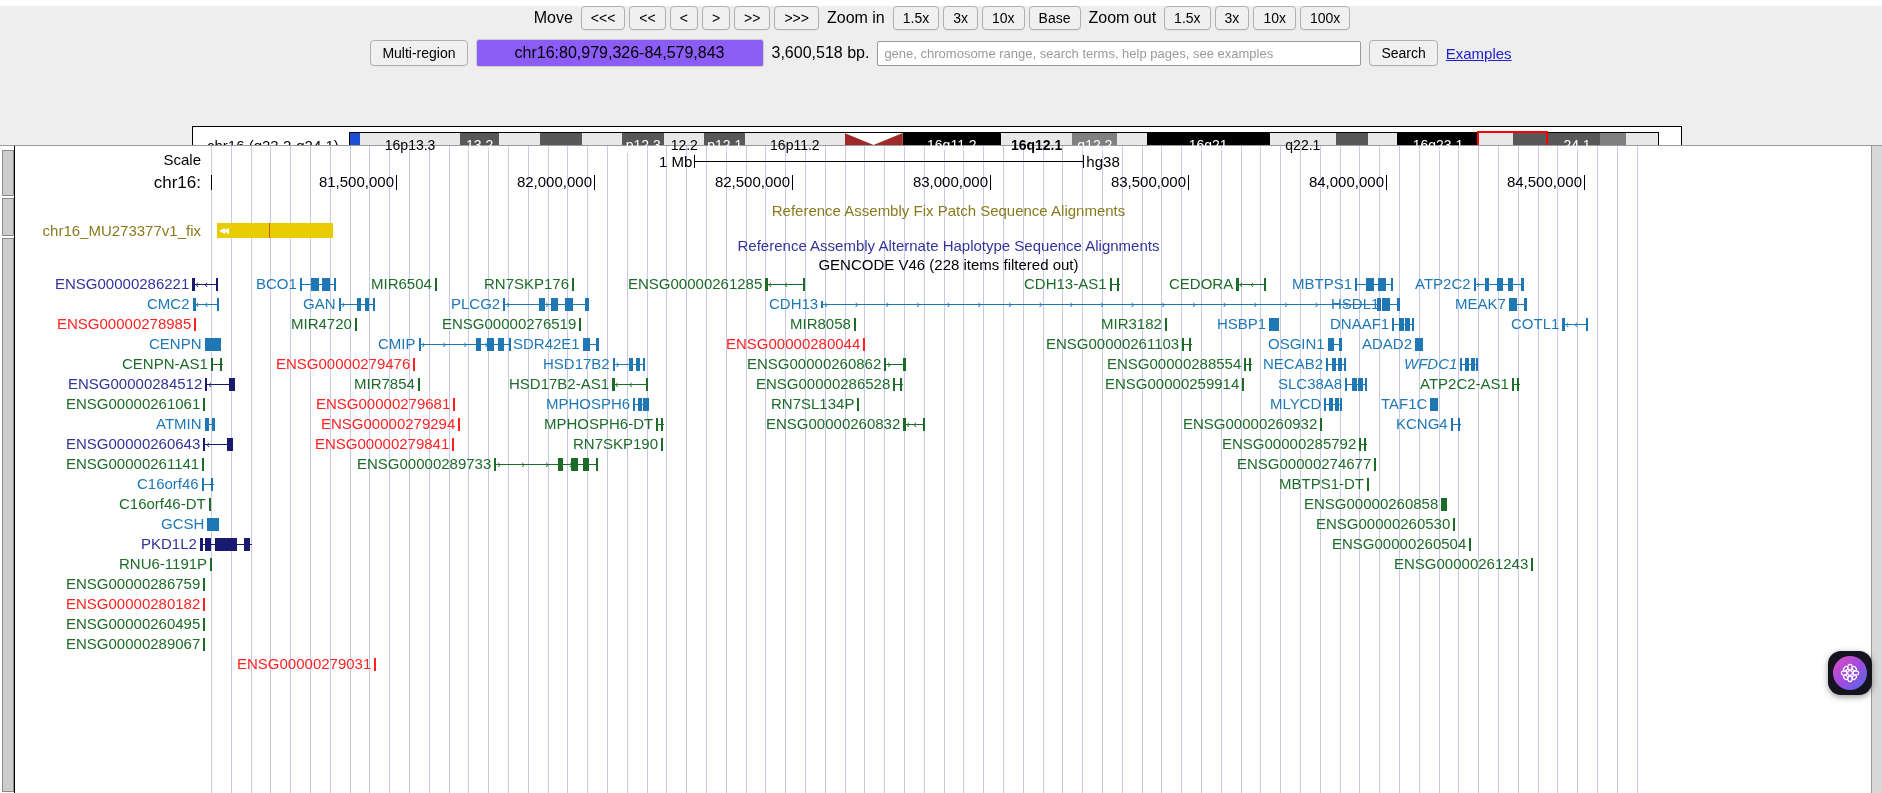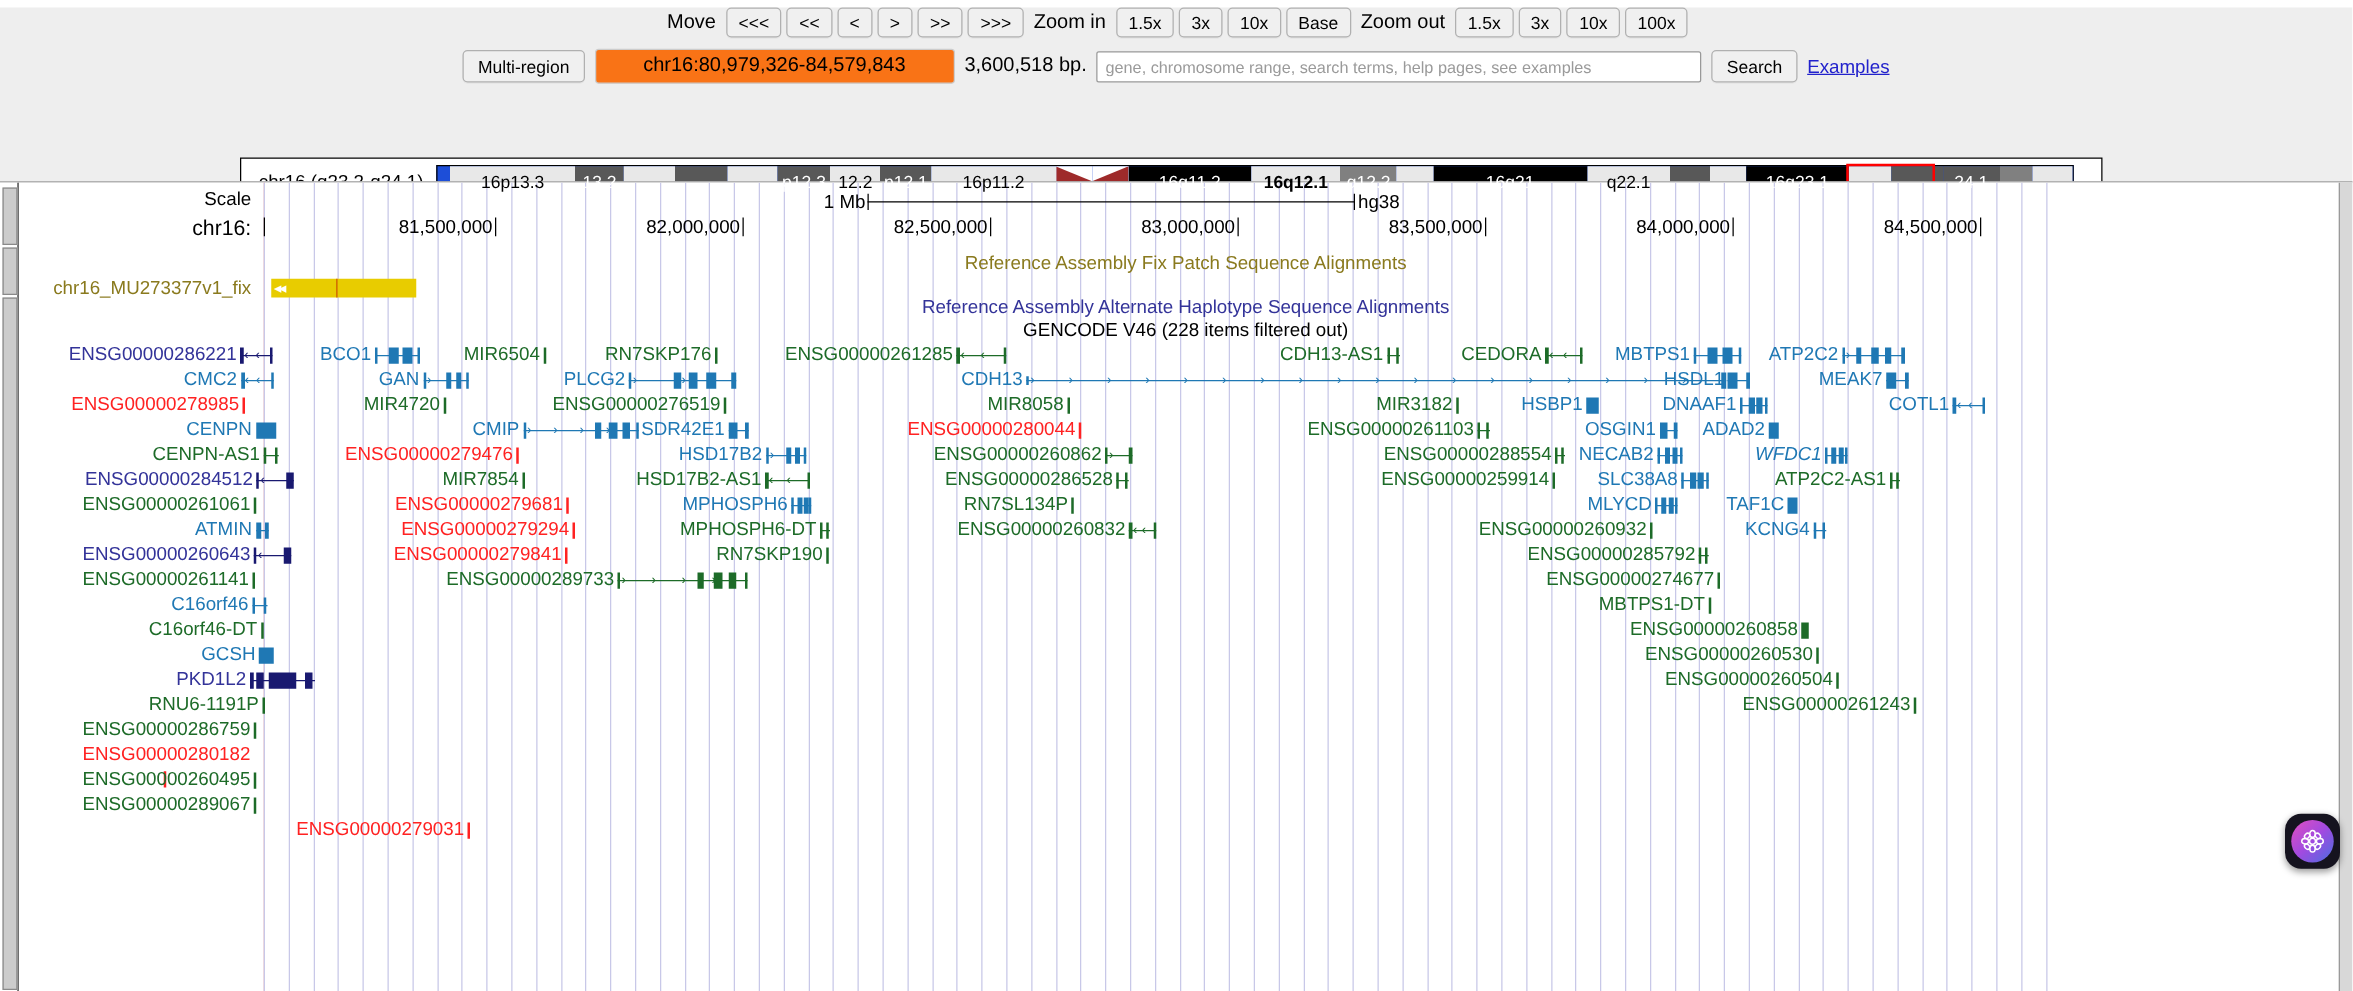--- a/index.html
+++ b/index.html
@@ -53,21 +53,21 @@
   #pos-row{
     display:flex;
     justify-content:center;
     align-items:center;
     gap:8px;
     margin-top:9px;
     font-size:15px;
   }
   #multi-region-btn{padding:4px 11px;font-size:14px;}
   #position-box{
-    background:#f97316;
+    background:#8b5cf6;
     border:1px solid #cccccc;
     border-radius:3px;
     padding:4px 8px;
     font-size:16px;
     min-width:270px;
     text-align:center;
     color:#000;
   }
   #bp-count{font-size:16px;color:#000;}
   #search-input{
@@ -1123,21 +1123,21 @@
         </div>
         <div class="gene-row">
           <span class="gene-item c-green" style="left: 51px;">
             <span class="gname">ENSG00000286759</span>
             <span class="gfeat f-green" style="width: 4px;">
               <span class="blk" style="left: 0px; width: 2px;"></span>
             </span>
           </span>
         </div>
         <div class="gene-row">
-          <span class="gene-item c-red" style="left: 51px; flex-direction: column;">
+          <span class="gene-item c-red" style="left: 51px;">
             <span class="gname">ENSG00000280182</span>
             <span class="gfeat f-red" style="width: 4px;">
               <span class="blk" style="left: 0px; width: 2px;"></span>
             </span>
           </span>
         </div>
         <div class="gene-row">
           <span class="gene-item c-green" style="left: 51px;">
             <span class="gname">ENSG00000260495</span>
             <span class="gfeat f-green" style="width: 4px;">

